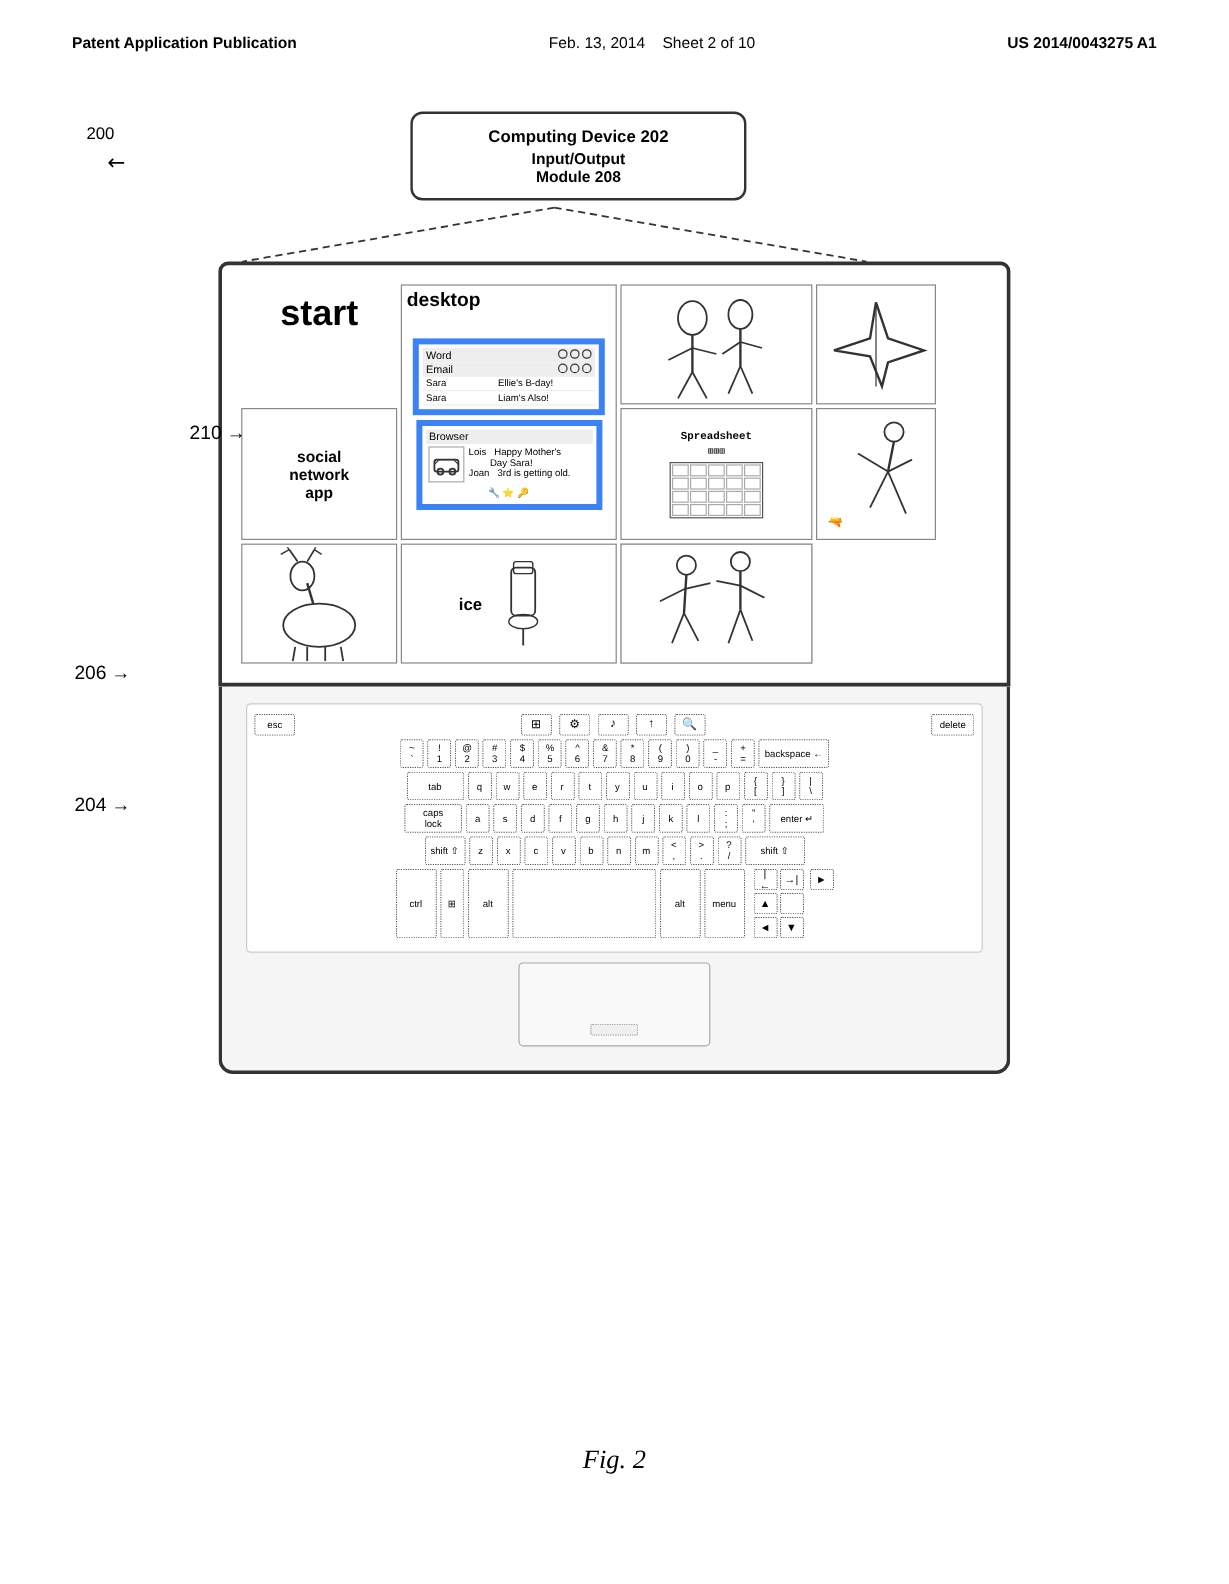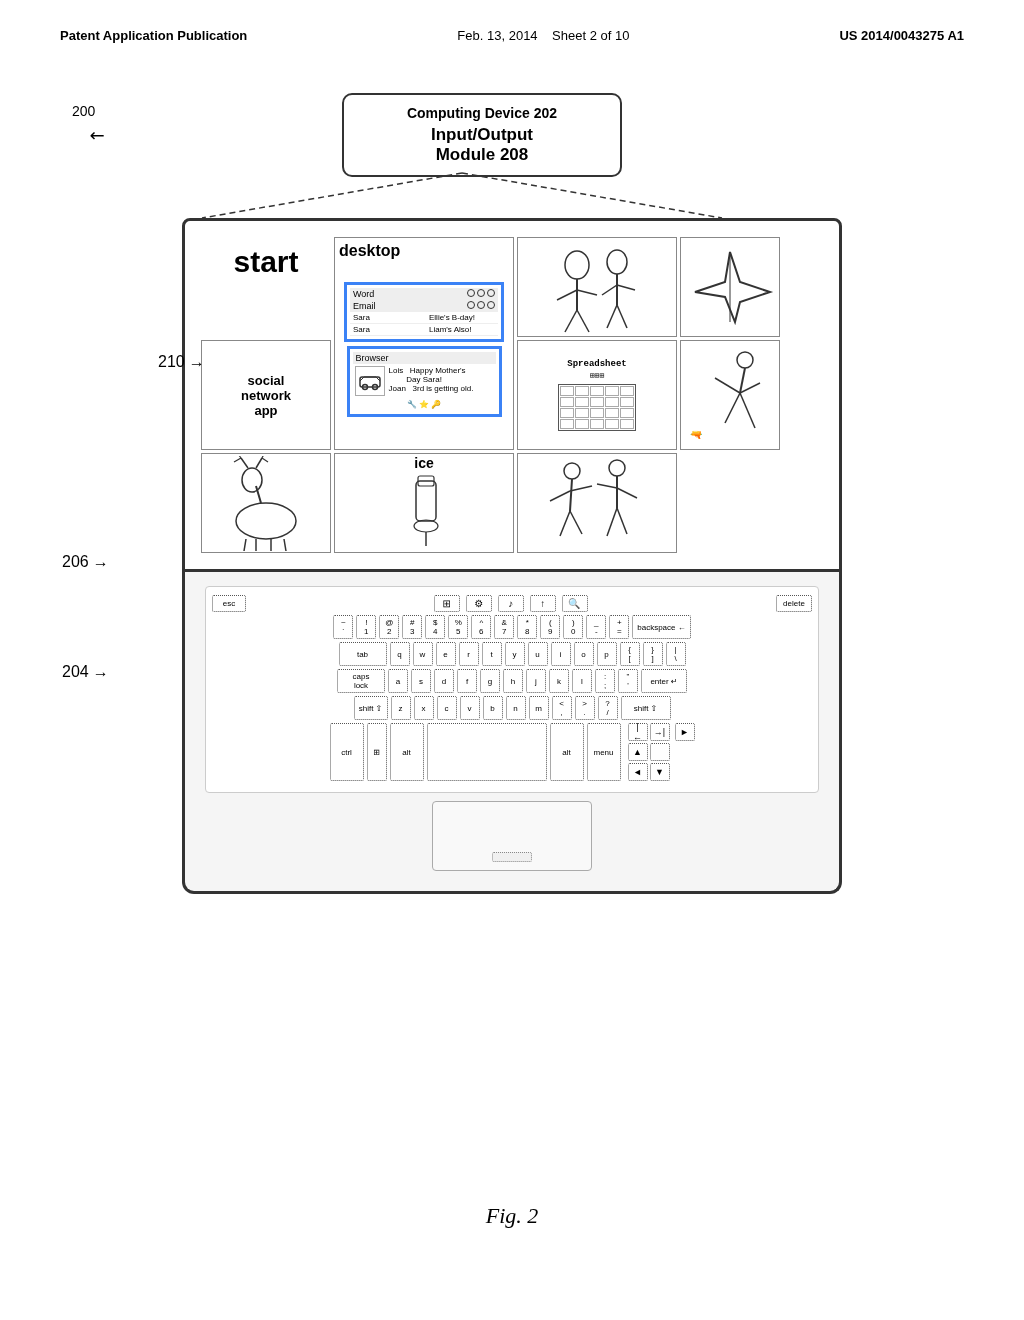--- a/index.html
+++ b/index.html
@@ -38,40 +38,40 @@
       left: 280px;
       top: 20px;
       width: 280px;
       border: 2px solid #333;
       border-radius: 10px;
       padding: 10px 20px;
       text-align: center;
       background: #fff;
     }
     .computing-device-box .title { font-size: 14px; font-weight: bold; }
-    .computing-device-box .subtitle { font-size: 17px; font-weight: bold; margin-top: 4px; }
+    .computing-device-box .subtitle { font-size: 13px; font-weight: bold; margin-top: 4px; }
 
     
     .laptop-container {
       position: absolute;
       left: 120px;
       top: 100px;
       width: 660px;
     }
 
     .laptop-screen {
       border: 3px solid #333;
       border-radius: 8px 8px 0 0;
       background: #fff;
       padding: 10px;
       position: relative;
     }
 
     .desktop-window {
-      border: 3px solid #3b82f6;
+      border: 5px solid #3b82f6;
       padding: 3px;
       font-size: 9px;
       background: #fff;
       width: 160px;
       margin: 2px auto;
     }
 
     .window-titlebar {
       background: #eee;
       display: flex;
@@ -81,21 +81,21 @@
     }
     .window-dots { display: flex; gap: 2px; }
     .window-dot { width: 8px; height: 8px; border: 1px solid #333; border-radius: 50%; display: inline-block; }
 
     .window-row {
       display: flex;
       padding: 1px 3px;
       font-size: 9px;
       border-bottom: 1px solid #eee;
     }
-    .window-row-name { width: 76px; font-size: 8px; }
+    .window-row-name { width: 60px; font-size: 8px; }
     .window-row-val { font-size: 8px; }
 
     
     .laptop-keyboard-body {
       border: 3px solid #333;
       border-top: none;
       border-radius: 0 0 12px 12px;
       background: #f5f5f5;
       padding: 14px 20px 20px 20px;
     }
@@ -231,21 +231,20 @@
     }
 
     .sg-deer {
       grid-column: 1; grid-row: 3;
     }
 
     .sg-ice {
       grid-column: 2; grid-row: 3;
       font-size: 12px;
       font-weight: bold;
-      flex-direction: column;
     }
 
     .sg-sun {
       grid-column: 3; grid-row: 3;
     }
 
     .sg-skype {
       grid-column: 4; grid-row: 3;
       font-size: 14px;
       font-weight: bold;

